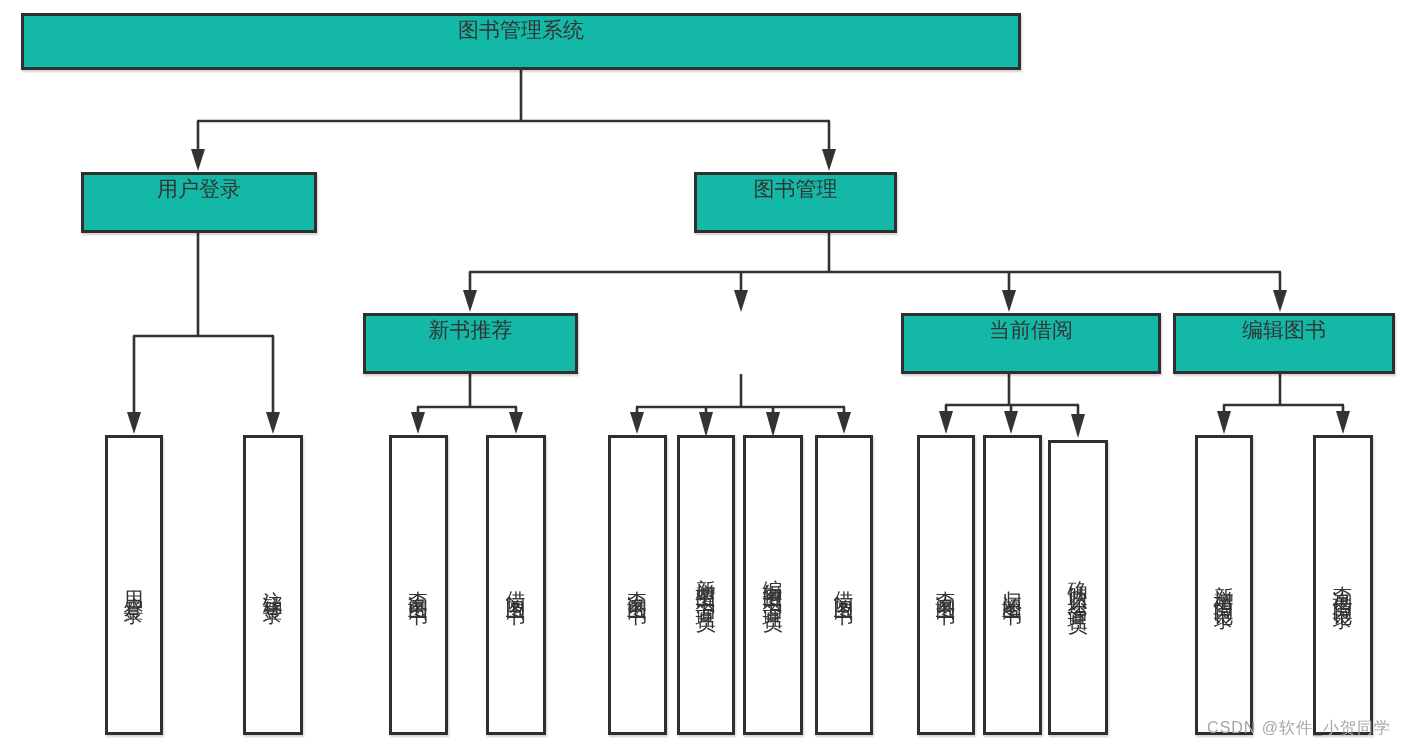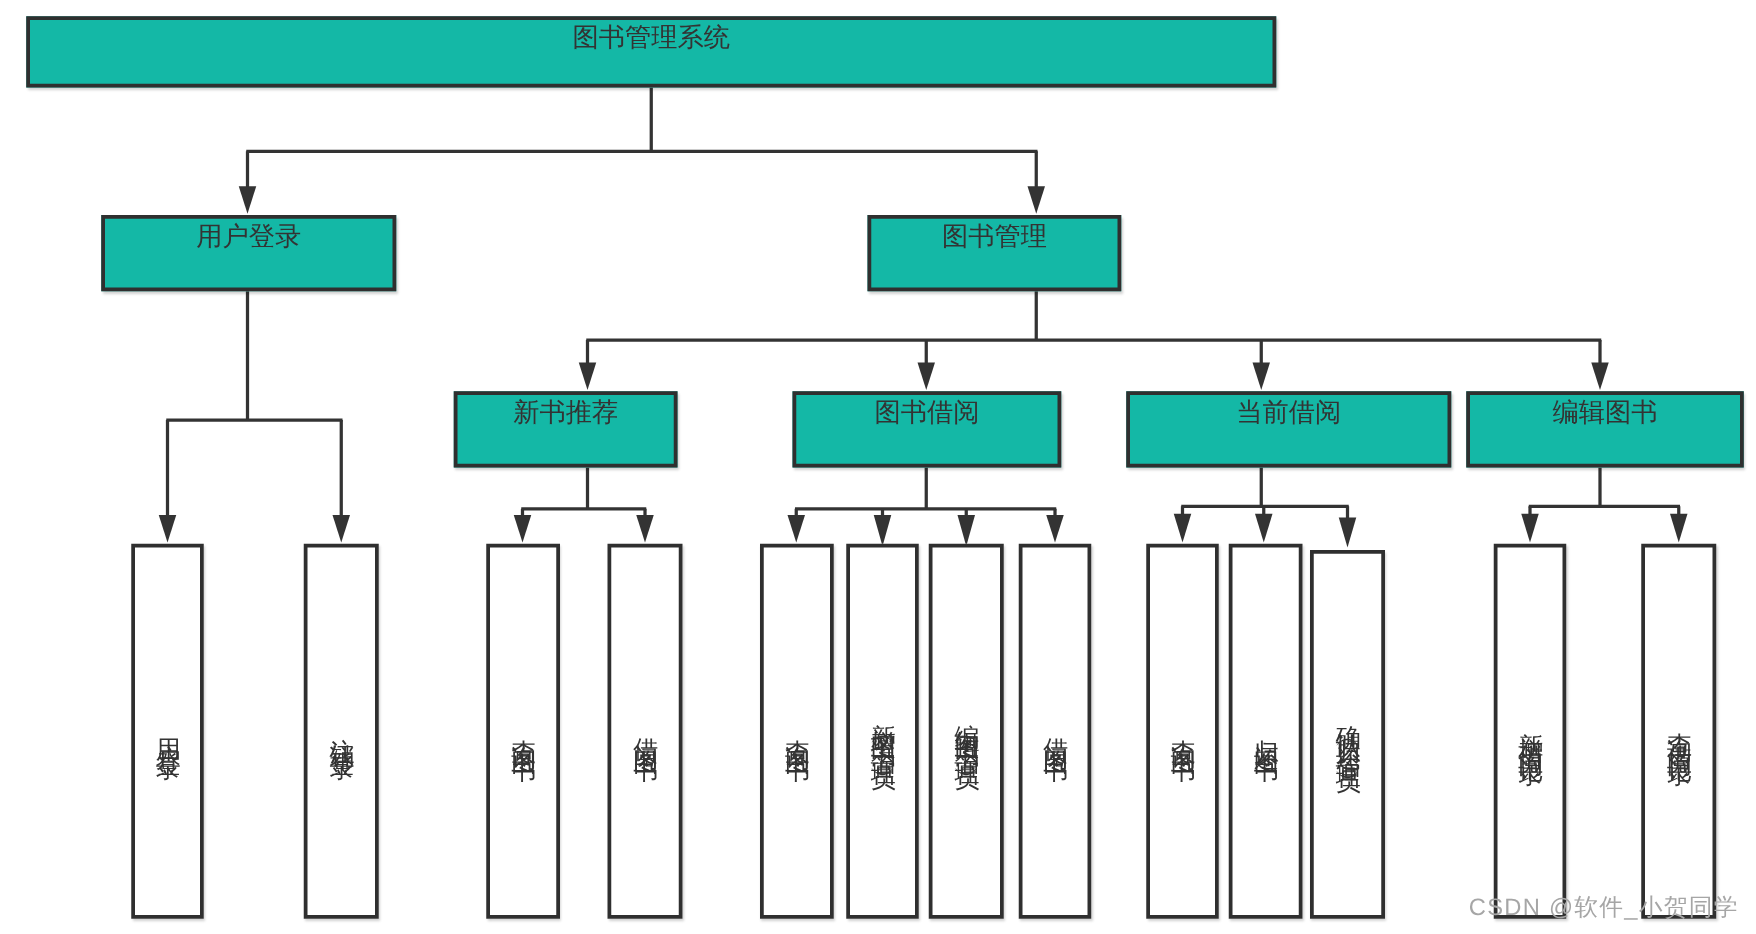--- a/index.html
+++ b/index.html
@@ -36,21 +36,21 @@
   .vbox span{
     writing-mode:vertical-rl;
     text-orientation:mixed;
     font-size:20px;letter-spacing:5px;line-height:1.1;
     color:#333333;
     white-space:nowrap;
   }
   #watermark{
     position:absolute;
     right:14px;bottom:8px;
-    font-size:19px;
+    font-size:16px;
     color:#a6a6a6;
     z-index:3;
     letter-spacing:1px;
   }
 </style>
 </head>
 <body>
 
 <div id="canvas">
 
@@ -134,25 +134,22 @@
     <span>图书管理系统</span>
   </div>
 
   <div class="hbox" style="left:81px;top:172px;width:236px;height:61px;">
     <span>用户登录</span>
   </div>
   <div class="hbox" style="left:678px;top:172px;width:203px;height:61px;margin-left:16px;">
     <span>图书管理</span>
   </div>
 
-  <div class="hbox" style="left:363px;top:313px;width:179px;height:61px;">
+  <div class="hbox" style="left:363px;top:313px;width:215px;height:61px;">
     <span>新书推荐</span>
-  </div>
-  <div class="hbox" style="left:634px;top:313px;width:215px;height:61px;">
-    <span>图书借阅</span>
   </div>
   <div class="hbox" style="left:901px;top:313px;width:260px;height:61px;">
     <span>当前借阅</span>
   </div>
   <div class="hbox" style="left:1173px;top:313px;width:222px;height:61px;">
     <span>编辑图书</span>
   </div>
 
   <div class="vbox" style="left:105px;width:58px;">
     <span>用户登录</span>

